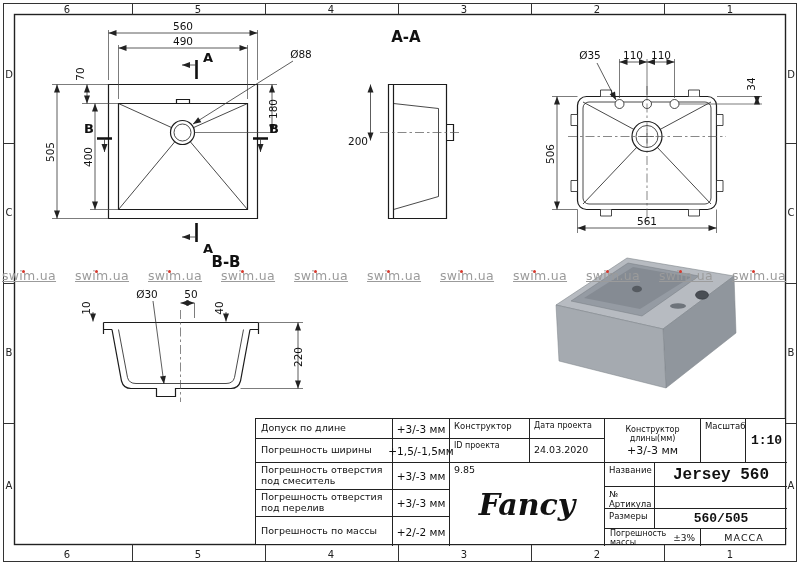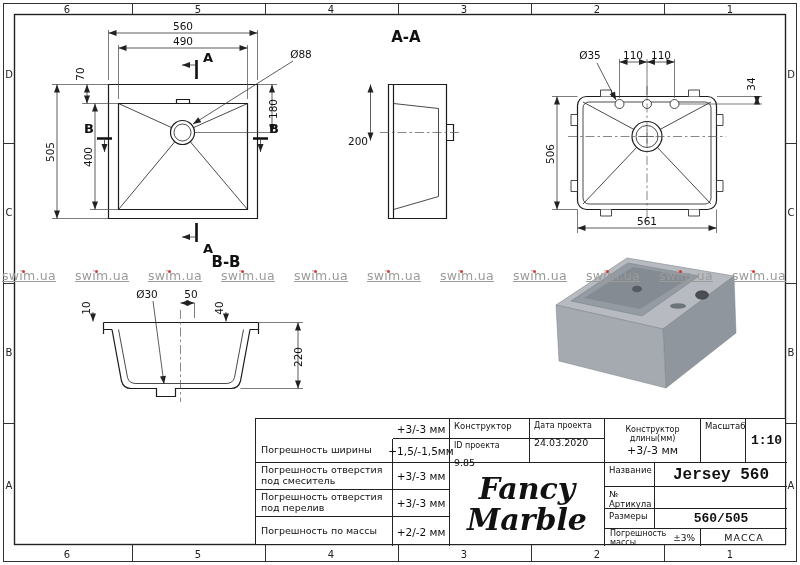--- a/index.html
+++ b/index.html
@@ -23,21 +23,21 @@
   .wm{position:absolute;top:268px;font-size:12.5px;color:#9b9b9b;letter-spacing:.3px;white-space:nowrap;text-decoration:underline;}
   .wmdot{position:absolute;left:20px;top:1.5px;width:3px;height:3px;border-radius:50%;background:#d63a2e;display:block}
   
   .tb{position:absolute;left:255px;top:418px;width:531px;height:127px;background:#fff;border:1.5px solid #222;box-sizing:border-box;color:#111}
   .c{position:absolute;box-sizing:border-box;border-right:1px solid #222;border-bottom:1px solid #222;display:flex;align-items:center;font-size:10px}
   .cc{justify-content:center;text-align:center}
   .nb{border-bottom:none}.nr{border-right:none}
   .lab{font-size:9.5px;line-height:1.12;white-space:pre-line;padding-left:5px}
   .sm{font-size:8.5px;align-items:flex-start;padding:2px 0 0 4px}
   .col{flex-direction:column;justify-content:center;gap:1px}
-  .colt{flex-direction:column;align-items:flex-start;justify-content:flex-start;padding:2px 0 0 4px;gap:7px}
+  .colt{flex-direction:column;align-items:flex-start;justify-content:flex-start;padding:2px 0 0 4px;gap:14px}
   .tiny{font-size:8px}
   .v10{font-size:10.5px}
   .mono{font-family:"Liberation Mono","DejaVu Sans Mono",monospace;font-weight:bold}
   .big{font-size:16px}
   .mid{font-size:13px}
   .logo{font-family:"DejaVu Serif",serif;font-style:italic;font-weight:bold;font-size:30px;line-height:1;color:#111}
   .mass{justify-content:flex-start;padding:0 5px;font-size:8px}
   .caps{letter-spacing:1px;font-size:9.5px}
 </style>
 </head>
@@ -192,20 +192,21 @@
 <span class="wm" style="left:294px"><span>swim.ua</span><i class="wmdot"></i></span>
 <span class="wm" style="left:367px"><span>swim.ua</span><i class="wmdot"></i></span>
 <span class="wm" style="left:440px"><span>swim.ua</span><i class="wmdot"></i></span>
 <span class="wm" style="left:513px"><span>swim.ua</span><i class="wmdot"></i></span>
 <span class="wm" style="left:586px"><span>swim.ua</span><i class="wmdot"></i></span>
 <span class="wm" style="left:659px"><span>swim.ua</span><i class="wmdot"></i></span>
 <span class="wm" style="left:732px"><span>swim.ua</span><i class="wmdot"></i></span>
 
 <div class="tb">
 
+  <div class="c lab" style="left:0;top:0;width:137px;height:20px">Допуск по длине</div>
   <div class="c cc v10" style="left:137px;top:0;width:57px;height:20px">+3/-3 мм</div>
   <div class="c lab" style="left:0;top:20px;width:137px;height:24px">Погрешность ширины</div>
   <div class="c cc v10" style="left:137px;top:20px;width:57px;height:24px">+1,5/-1,5мм</div>
   <div class="c lab" style="left:0;top:44px;width:137px;height:27px">Погрешность отверстия
 под смеситель</div>
   <div class="c cc v10" style="left:137px;top:44px;width:57px;height:27px">+3/-3 мм</div>
   <div class="c lab" style="left:0;top:71px;width:137px;height:27px">Погрешность отверстия
 под перелив</div>
   <div class="c cc v10" style="left:137px;top:71px;width:57px;height:27px">+3/-3 мм</div>
   <div class="c lab nb" style="left:0;top:98px;width:137px;height:29px">Погрешность по массы</div>
@@ -216,21 +217,20 @@
     <span class="tiny">Дата проекта</span>
     <span style="font-size:9.5px">24.03.2020</span>
   </div>
   <div class="c colt" style="left:194px;top:20px;width:80px;height:24px">
     <span class="tiny">ID проекта</span>
     <span style="font-size:9.5px">9.85</span>
   </div>
   <div class="c" style="left:274px;top:20px;width:75px;height:24px"></div>
   <div class="c col cc nb" style="left:194px;top:44px;width:155px;height:83px">
     <span class="logo">Fancy</span>
-    <span class="logo">Marble</span>
   </div>
 
   <div class="c col cc" style="left:349px;top:0;width:96px;height:44px">
     <span class="tiny">Конструктор длины(мм)</span>
     <span style="font-size:11px">+3/-3 мм</span>
   </div>
   <div class="c sm" style="left:445px;top:0;width:45px;height:44px">Масштаб</div>
   <div class="c cc mono mid nr" style="left:490px;top:0;width:41px;height:44px">1:10</div>
 
   <div class="c sm" style="left:349px;top:44px;width:50px;height:24px">Название</div>

